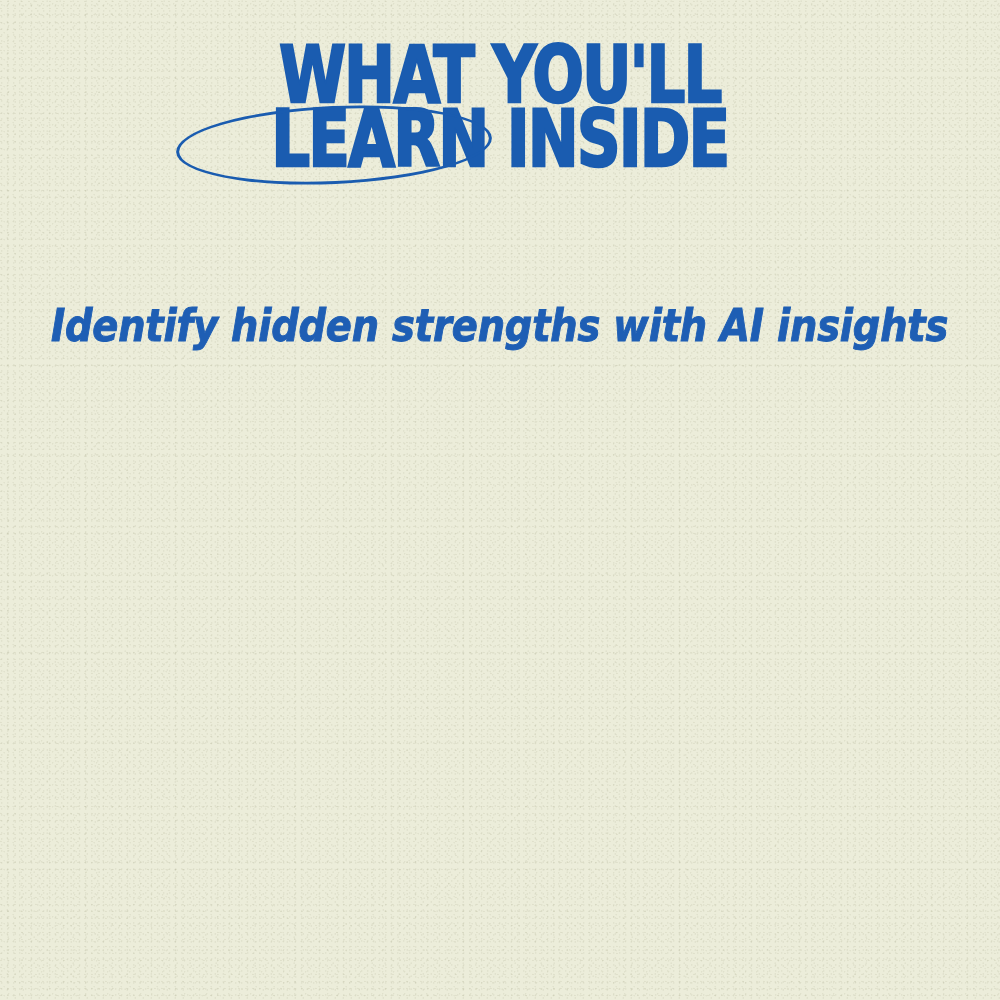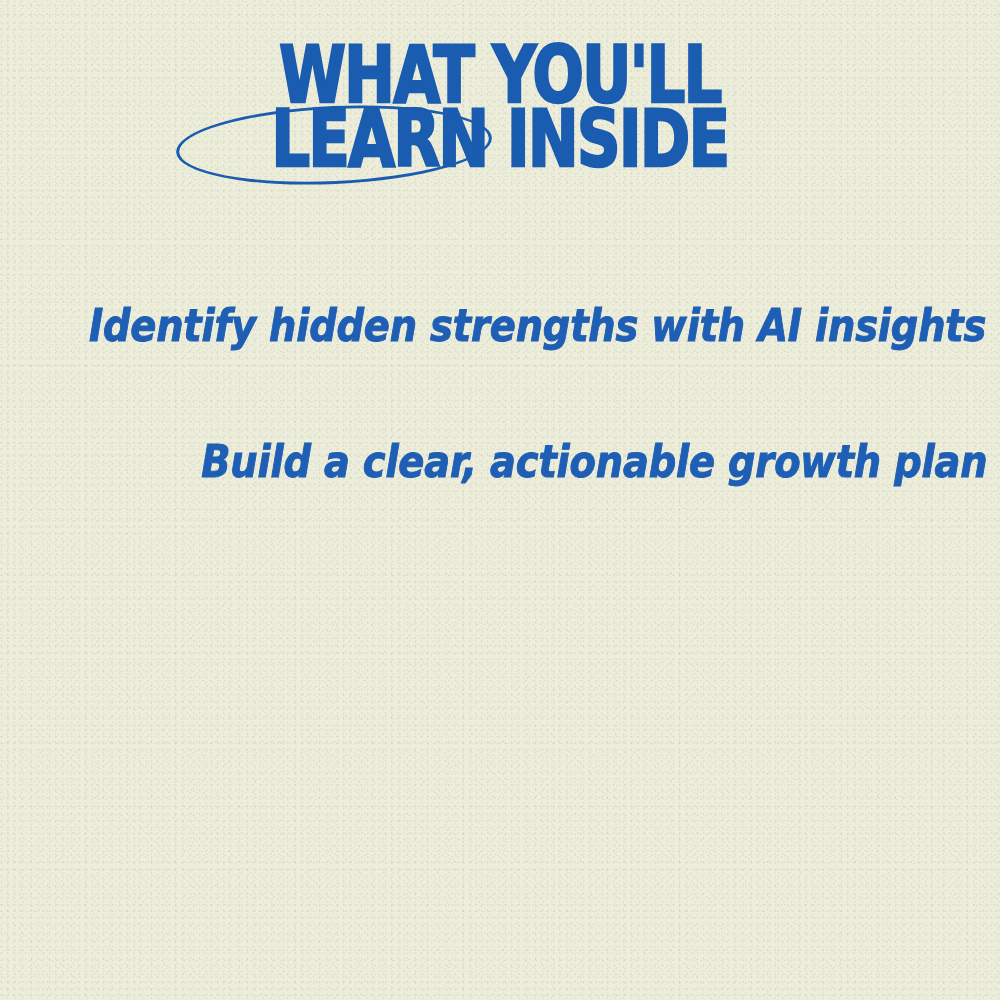--- a/index.html
+++ b/index.html
@@ -85,21 +85,21 @@
     position: absolute;
     top: 258px;
     left: 0;
     width: 1000px;
   }
 
   .benefit-row {
     height: 136px;
     display: flex;
     align-items: center;
-    justify-content: flex-end;
+    justify-content: center;
   }
 
   .benefit-text {
     color: #1e5eb4;
     font-family: "Liberation Sans Narrow", "DejaVu Sans Condensed", "Liberation Sans", sans-serif;
     font-weight: 700;
     font-style: italic;
     font-stretch: condensed;
     font-size: 44px;
     letter-spacing: -0.004em;
@@ -126,20 +126,17 @@
   <div id="learn-ellipse"></div>
 
   <div id="benefits">
 
     <div class="benefit-row">
       <span class="benefit-text">Identify hidden strengths with AI insights</span>
     </div>
 
 
 
-    <div class="benefit-row">
-      <span class="benefit-text">Build a clear, actionable growth plan</span>
-    </div>
 
 
   </div>
 
 </div>
 
 </body></html>

